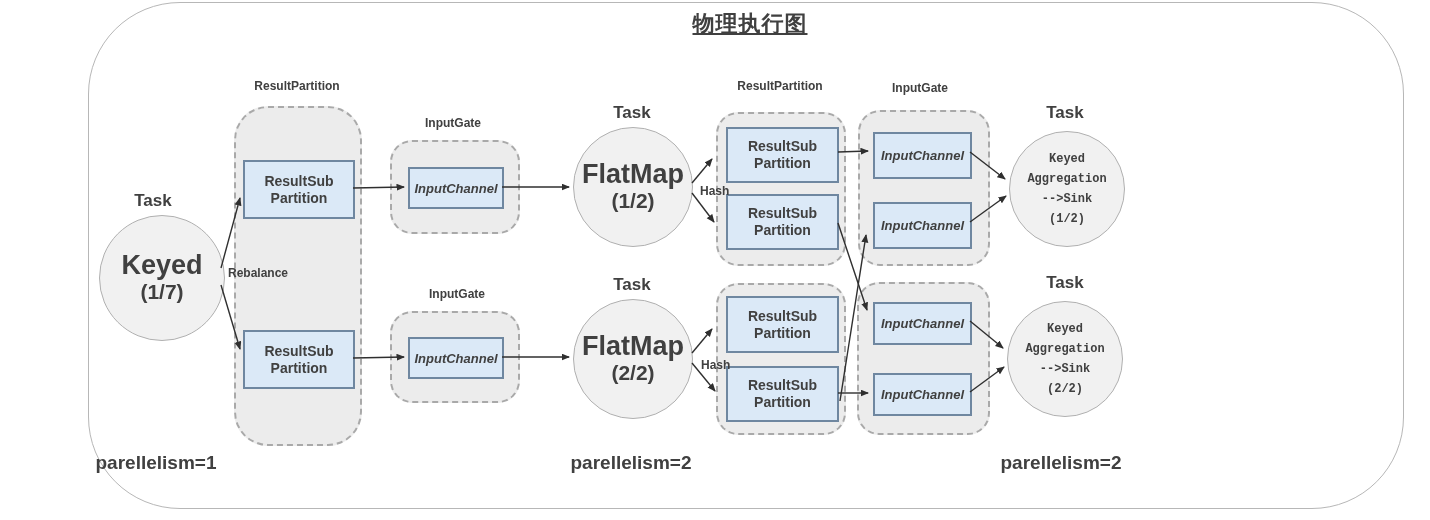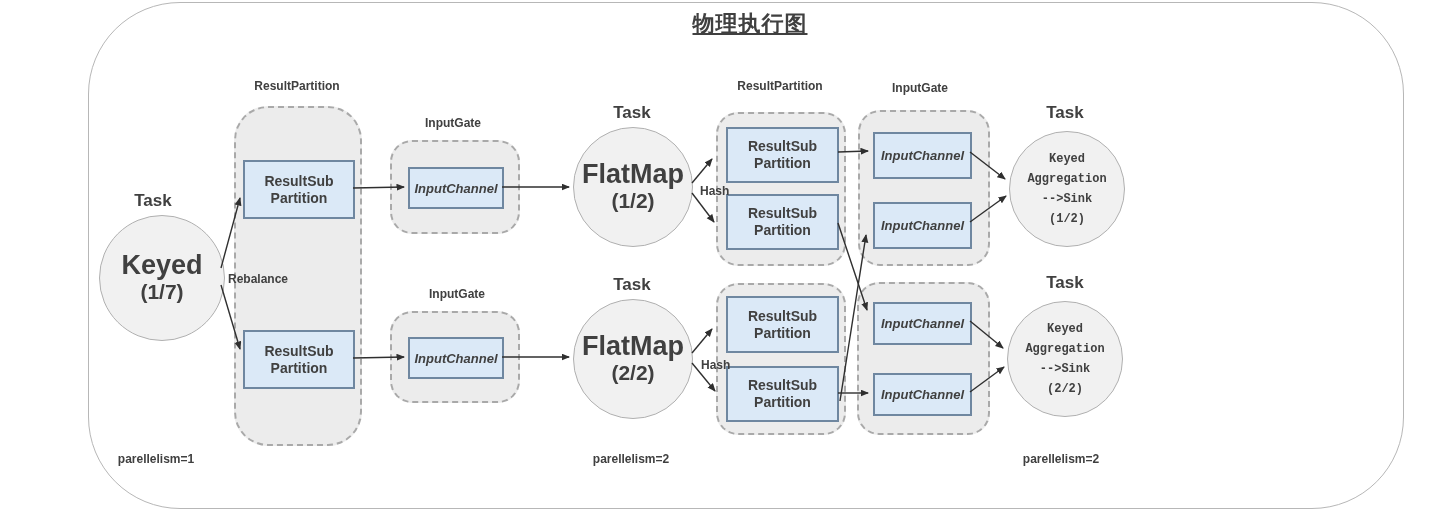--- a/index.html
+++ b/index.html
@@ -37,21 +37,21 @@
   .blue-box{
     position:absolute;background:#dbe9f7;border:2px solid #6f87a0;
     display:flex;flex-direction:column;align-items:center;justify-content:center;
     text-align:center;font-weight:bold;font-size:14px;line-height:17px;
   }
   .blue-box.channel{font-size:13px;font-style:italic;}
   .edge-label{
     position:absolute;font-size:12px;font-weight:bold;
   }
   .footnote{
-    position:absolute;width:140px;text-align:center;font-size:12px;font-weight:bold;
+    position:absolute;width:140px;text-align:center;font-size:19px;font-weight:bold;
   }
   svg.arrows{position:absolute;left:0;top:0;width:1430px;height:520px;pointer-events:none;}
   svg.arrows line{stroke:#2f2f2f;stroke-width:1.4;}
 </style>
 </head>
 <body>
 
 <div id="canvas">
 
   <div class="frame"></div>
@@ -67,21 +67,21 @@
   <div class="group-label" style="left:227px;top:79px;">ResultPartition</div>
   <div class="dashed-box bigcorner" style="left:234px;top:106px;width:124px;height:336px;"></div>
   <div class="blue-box" style="left:243px;top:160px;width:108px;height:55px;">
     <span>ResultSub</span>
     <span>Partition</span>
   </div>
   <div class="blue-box" style="left:243px;top:330px;width:108px;height:55px;">
     <span>ResultSub</span>
     <span>Partition</span>
   </div>
-  <div class="edge-label" style="left:228px;top:272px;text-align:right;">Rebalance</div>
+  <div class="edge-label" style="left:228px;top:266px;text-align:right;">Rebalance</div>
 
   <div class="group-label" style="left:383px;top:116px;">InputGate</div>
   <div class="dashed-box" style="left:390px;top:140px;width:126px;height:90px;"></div>
   <div class="blue-box channel" style="left:408px;top:167px;width:92px;height:38px;">
     <span>InputChannel</span>
   </div>
 
   <div class="group-label" style="left:387px;top:287px;">InputGate</div>
   <div class="dashed-box" style="left:390px;top:311px;width:126px;height:88px;"></div>
   <div class="blue-box channel" style="left:408px;top:337px;width:92px;height:38px;">

